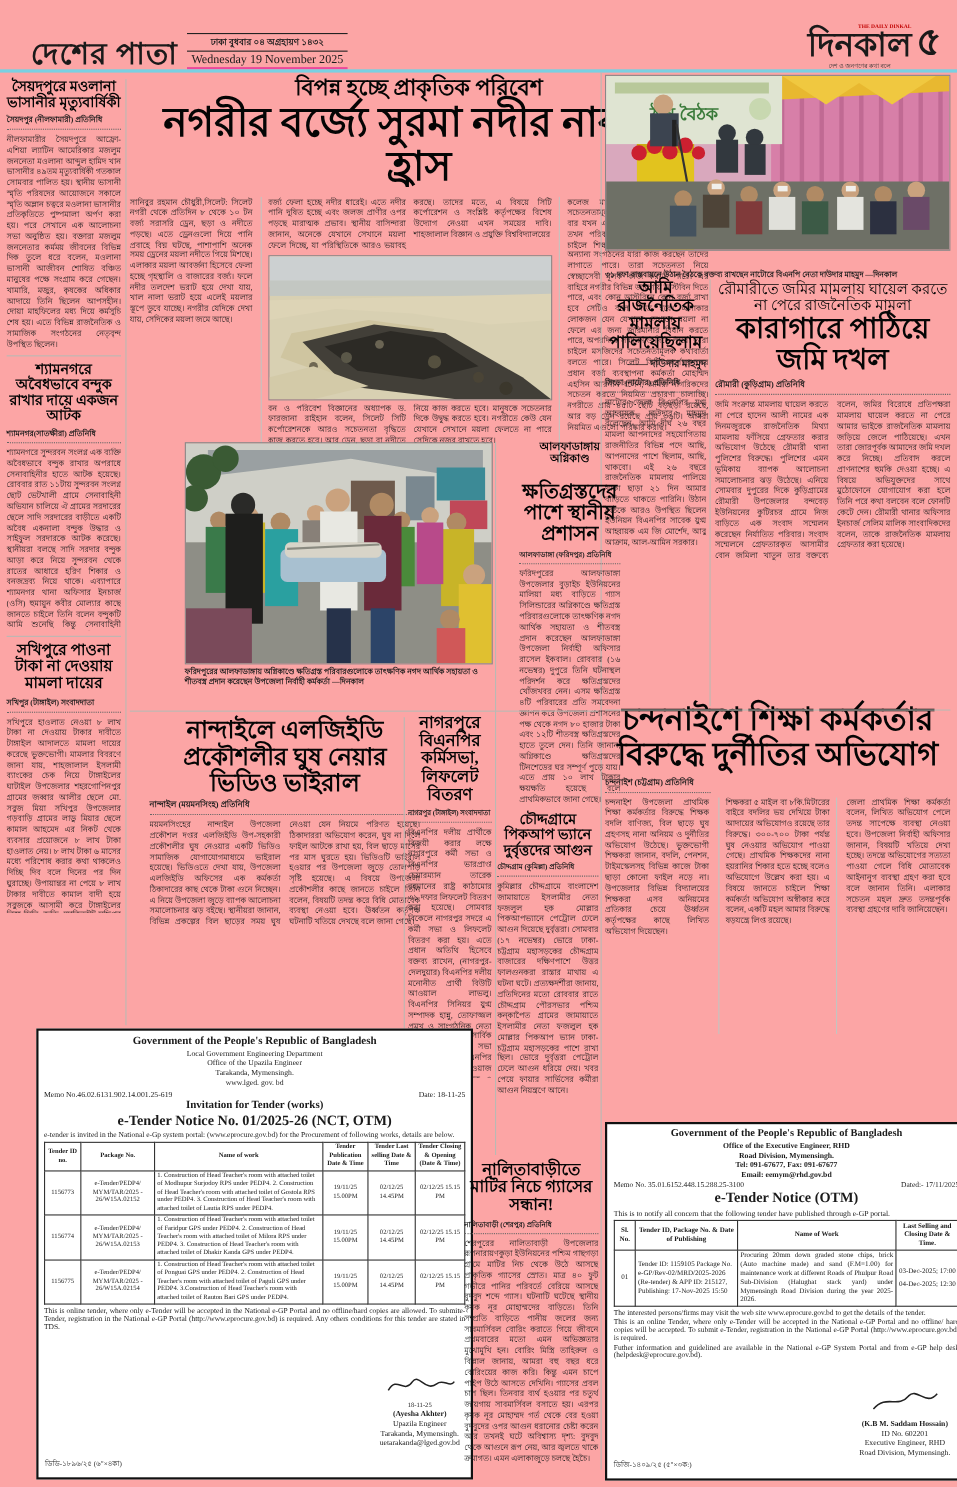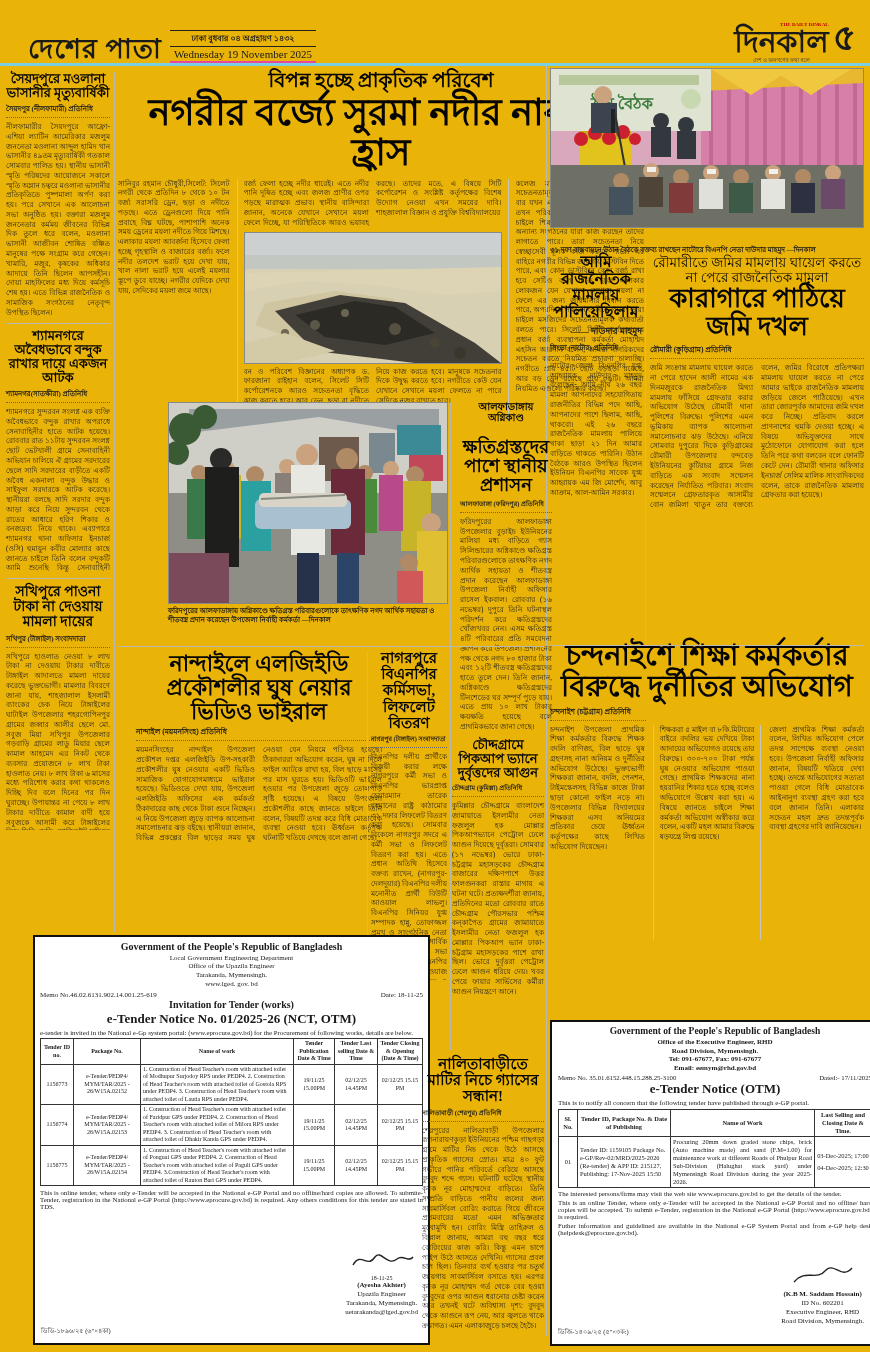--- a/index.html
+++ b/index.html
@@ -1,16 +1,16 @@
 <!DOCTYPE html>
 <html><head>
 <meta charset="utf-8">
 <style>
   html,body{margin:0;padding:0;background:#e9e9e6;}
-  .page{position:relative;width:870px;height:1352px;background:#eab308;margin:0 auto;
+  .page{position:relative;width:870px;height:1352px;background:#fca5a5;margin:0 auto;
         font-family:"Liberation Serif",serif;color:#1a1a1a;overflow:hidden;}
   .abs{position:absolute;}
   .hd{font-weight:bold;text-align:center;line-height:1.08;color:#050505;}
   .byl{font-weight:bold;font-size:7px;border-bottom:1px dotted #666;padding-bottom:2px;margin:3px 0 4px;}
   .bt{text-align:justify;line-height:1.34;font-size:7.3px;}
   .clip{overflow:hidden;}
   .vline{position:absolute;width:1px;background:#b9b9b4;}
   .hline{position:absolute;height:1px;background:#b9b9b4;}
   .cap{font-size:7px;font-weight:bold;line-height:1.25;}
   .photo{display:block;border:1px solid #888;}
@@ -240,21 +240,21 @@
       <line x1="92" y1="96" x2="176" y2="92" stroke="#8a8a80" stroke-width="2"></line>
       <circle cx="262" cy="120" r="10" fill="#caa27e"></circle>
         <rect x="248" y="128" width="30" height="72" fill="#e0c030"></rect>
       <circle cx="240" cy="160" r="9" fill="#b08a64"></circle>
         <rect x="228" y="168" width="26" height="32" fill="#d05858"></rect>
       <rect x="0" y="150" width="60" height="50" fill="#7a4a5a"></rect>
     </svg>
     <div class="cap" style="margin-top:3px;">ফরিদপুরের আলফাডাঙ্গায় অগ্নিকাণ্ডে ক্ষতিগ্রস্ত পরিবারগুলোকে তাৎক্ষণিক নগদ আর্থিক সহায়তা ও শীতবস্ত্র প্রদান করেছেন উপজেলা নির্বাহী কর্মকর্তা —দিনকাল</div>
   </div>
 
-  <div class="abs" style="left:460px;top:402px;width:92px;">
+  <div class="abs" style="left:472px;top:402px;width:92px;">
     <div class="hd" style="font-size:10px;">আলফাডাঙ্গায় অগ্নিকাণ্ড</div>
     <div class="hd" style="font-size:18px;margin-top:14px;">ক্ষতিগ্রস্তদের পাশে স্থানীয় প্রশাসন</div>
     <div class="byl" style="font-size:6.5px;">আলফাডাঙ্গা (ফরিদপুর) প্রতিনিধি</div>
     <div class="bt clip" style="height:252px;">ফরিদপুরের আলফাডাঙ্গা উপজেলার বুড়াইচ ইউনিয়নের মালিয়া মধ্য বাড়িতে গ্যাস সিলিন্ডারের অগ্নিকাণ্ডে ক্ষতিগ্রস্ত পরিবারগুলোকে তাৎক্ষণিক নগদ আর্থিক সহায়তা ও শীতবস্ত্র প্রদান করেছেন আলফাডাঙ্গা উপজেলা নির্বাহী অফিসার রাসেল ইকবাল। রোববার (১৬ নভেম্বর) দুপুরে তিনি ঘটনাস্থল পরিদর্শন করে ক্ষতিগ্রস্তদের খোঁজখবর নেন। এসম ক্ষতিগ্রস্ত ৪টি পরিবারের প্রতি সমবেদনা জ্ঞাপন করে উপজেলা প্রশাসনের পক্ষ থেকে নগদ ৮০ হাজার টাকা এবং ১২টি শীতবস্ত্র ক্ষতিগ্রস্তদের হাতে তুলে দেন। তিনি জানান, অগ্নিকাণ্ডে ক্ষতিগ্রস্তদের টিনশেডের ঘর সম্পূর্ণ পুড়ে যায়। এতে প্রায় ১০ লাখ টাকার ক্ষয়ক্ষতি হয়েছে বলে প্রাথমিকভাবে জানা গেছে।</div>
   </div>
   <div class="vline" style="left:450px;top:402px;height:648px;"></div>
 
   <div class="abs" style="left:136px;top:652px;width:246px;">
     <div class="hd" style="font-size:22px;">নান্দাইলে এলজিইডি প্রকৌশলীর ঘুষ নেয়ার ভিডিও ভাইরাল</div>
     <div class="byl" style="font-size:7.5px;">নান্দাইল (ময়মনসিংহ) প্রতিনিধি</div>

